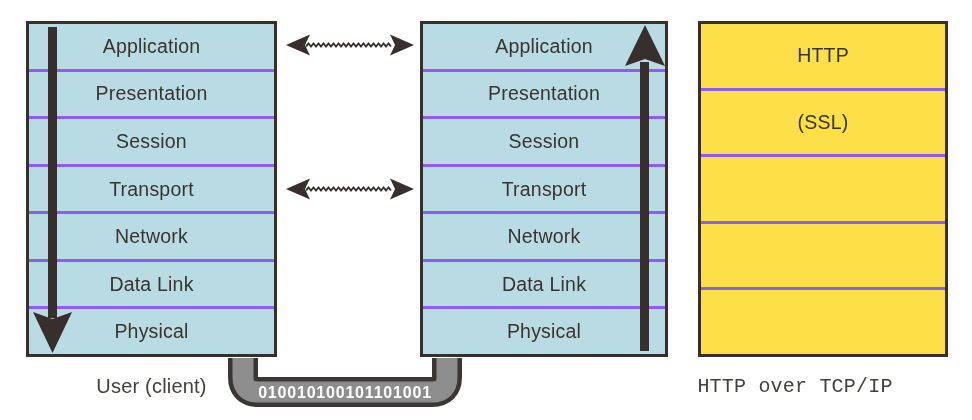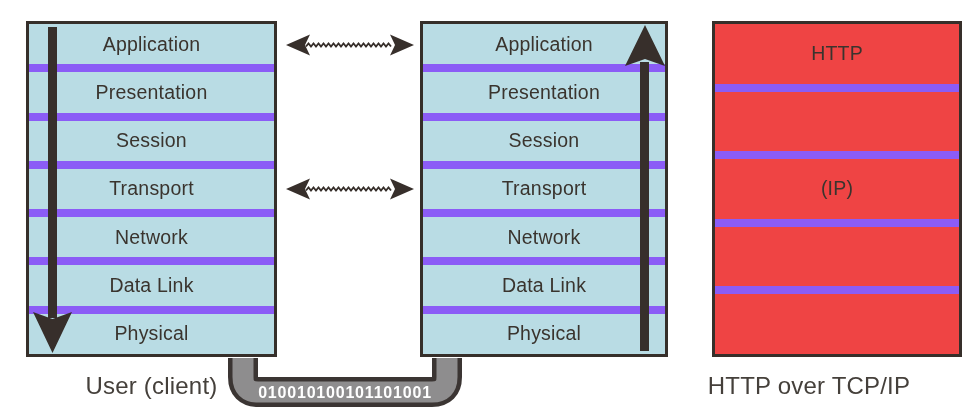--- a/index.html
+++ b/index.html
@@ -11,40 +11,40 @@
     overflow:hidden;
     border-radius:29px;
   }
   .stack{
     position:absolute;top:21px;height:336px;
     border:3px solid #362f2a;
     box-sizing:border-box;
     display:flex;flex-direction:column;
   }
   .stack.blue{background:#b9dce4;}
-  .stack.orange{background:#ef4444;margin-left:14px;}
+  .stack.orange{background:#fde047;}
   .stack-client{left:26px;width:251px;}
   .stack-server{left:420px;width:248px;}
   .stack-protocol{left:698px;width:250px;}
   .layer-row{
     flex:1 1 0;
     display:flex;align-items:center;justify-content:center;
     font-size:19.5px;color:#3a342e;letter-spacing:0.2px;
     white-space:nowrap;
   }
-  .layer-row + .layer-row{border-top:8px solid #8b5cf6;text-align:center;}
+  .layer-row + .layer-row{border-top:3px solid #8b5cf6;text-align:center;}
   .caption{
     position:absolute;top:372px;height:28px;
     display:flex;align-items:center;justify-content:center;
-    font-size:24px;color:#45403b;letter-spacing:0.2px;
+    font-size:20px;color:#45403b;letter-spacing:0.2px;
     white-space:nowrap;
   }
   .caption-client{left:26px;width:251px;}
   .caption-server{left:420px;width:248px;}
-  .caption-protocol{left:684px;width:250px;}
+  .caption-protocol{left:670px;width:250px;font-family:Liberation Mono, monospace;}
   .overlay{
     position:absolute;left:0;top:0;width:972px;height:420px;
     pointer-events:none;
   }
   .binary-label{
     font-family:"Liberation Sans",sans-serif;
     font-size:16px;font-weight:bold;letter-spacing:0.8px;
   }
 </style>
 </head>
@@ -67,22 +67,22 @@
     <div class="layer-row">Presentation</div>
     <div class="layer-row">Session</div>
     <div class="layer-row">Transport</div>
     <div class="layer-row">Network</div>
     <div class="layer-row">Data Link</div>
     <div class="layer-row">Physical</div>
   </div>
 
   <div class="stack orange stack-protocol">
     <div class="layer-row">HTTP</div>
+    <div class="layer-row">(SSL)</div>
     <div class="layer-row"></div>
-    <div class="layer-row">(IP)</div>
     <div class="layer-row"></div>
     <div class="layer-row"></div>
   </div>
 
   <div class="caption caption-client">User (client)</div>
   <div class="caption caption-protocol">HTTP over TCP/IP</div>
 
   <svg class="overlay" viewBox="0 0 972 420">
 
     <g>

